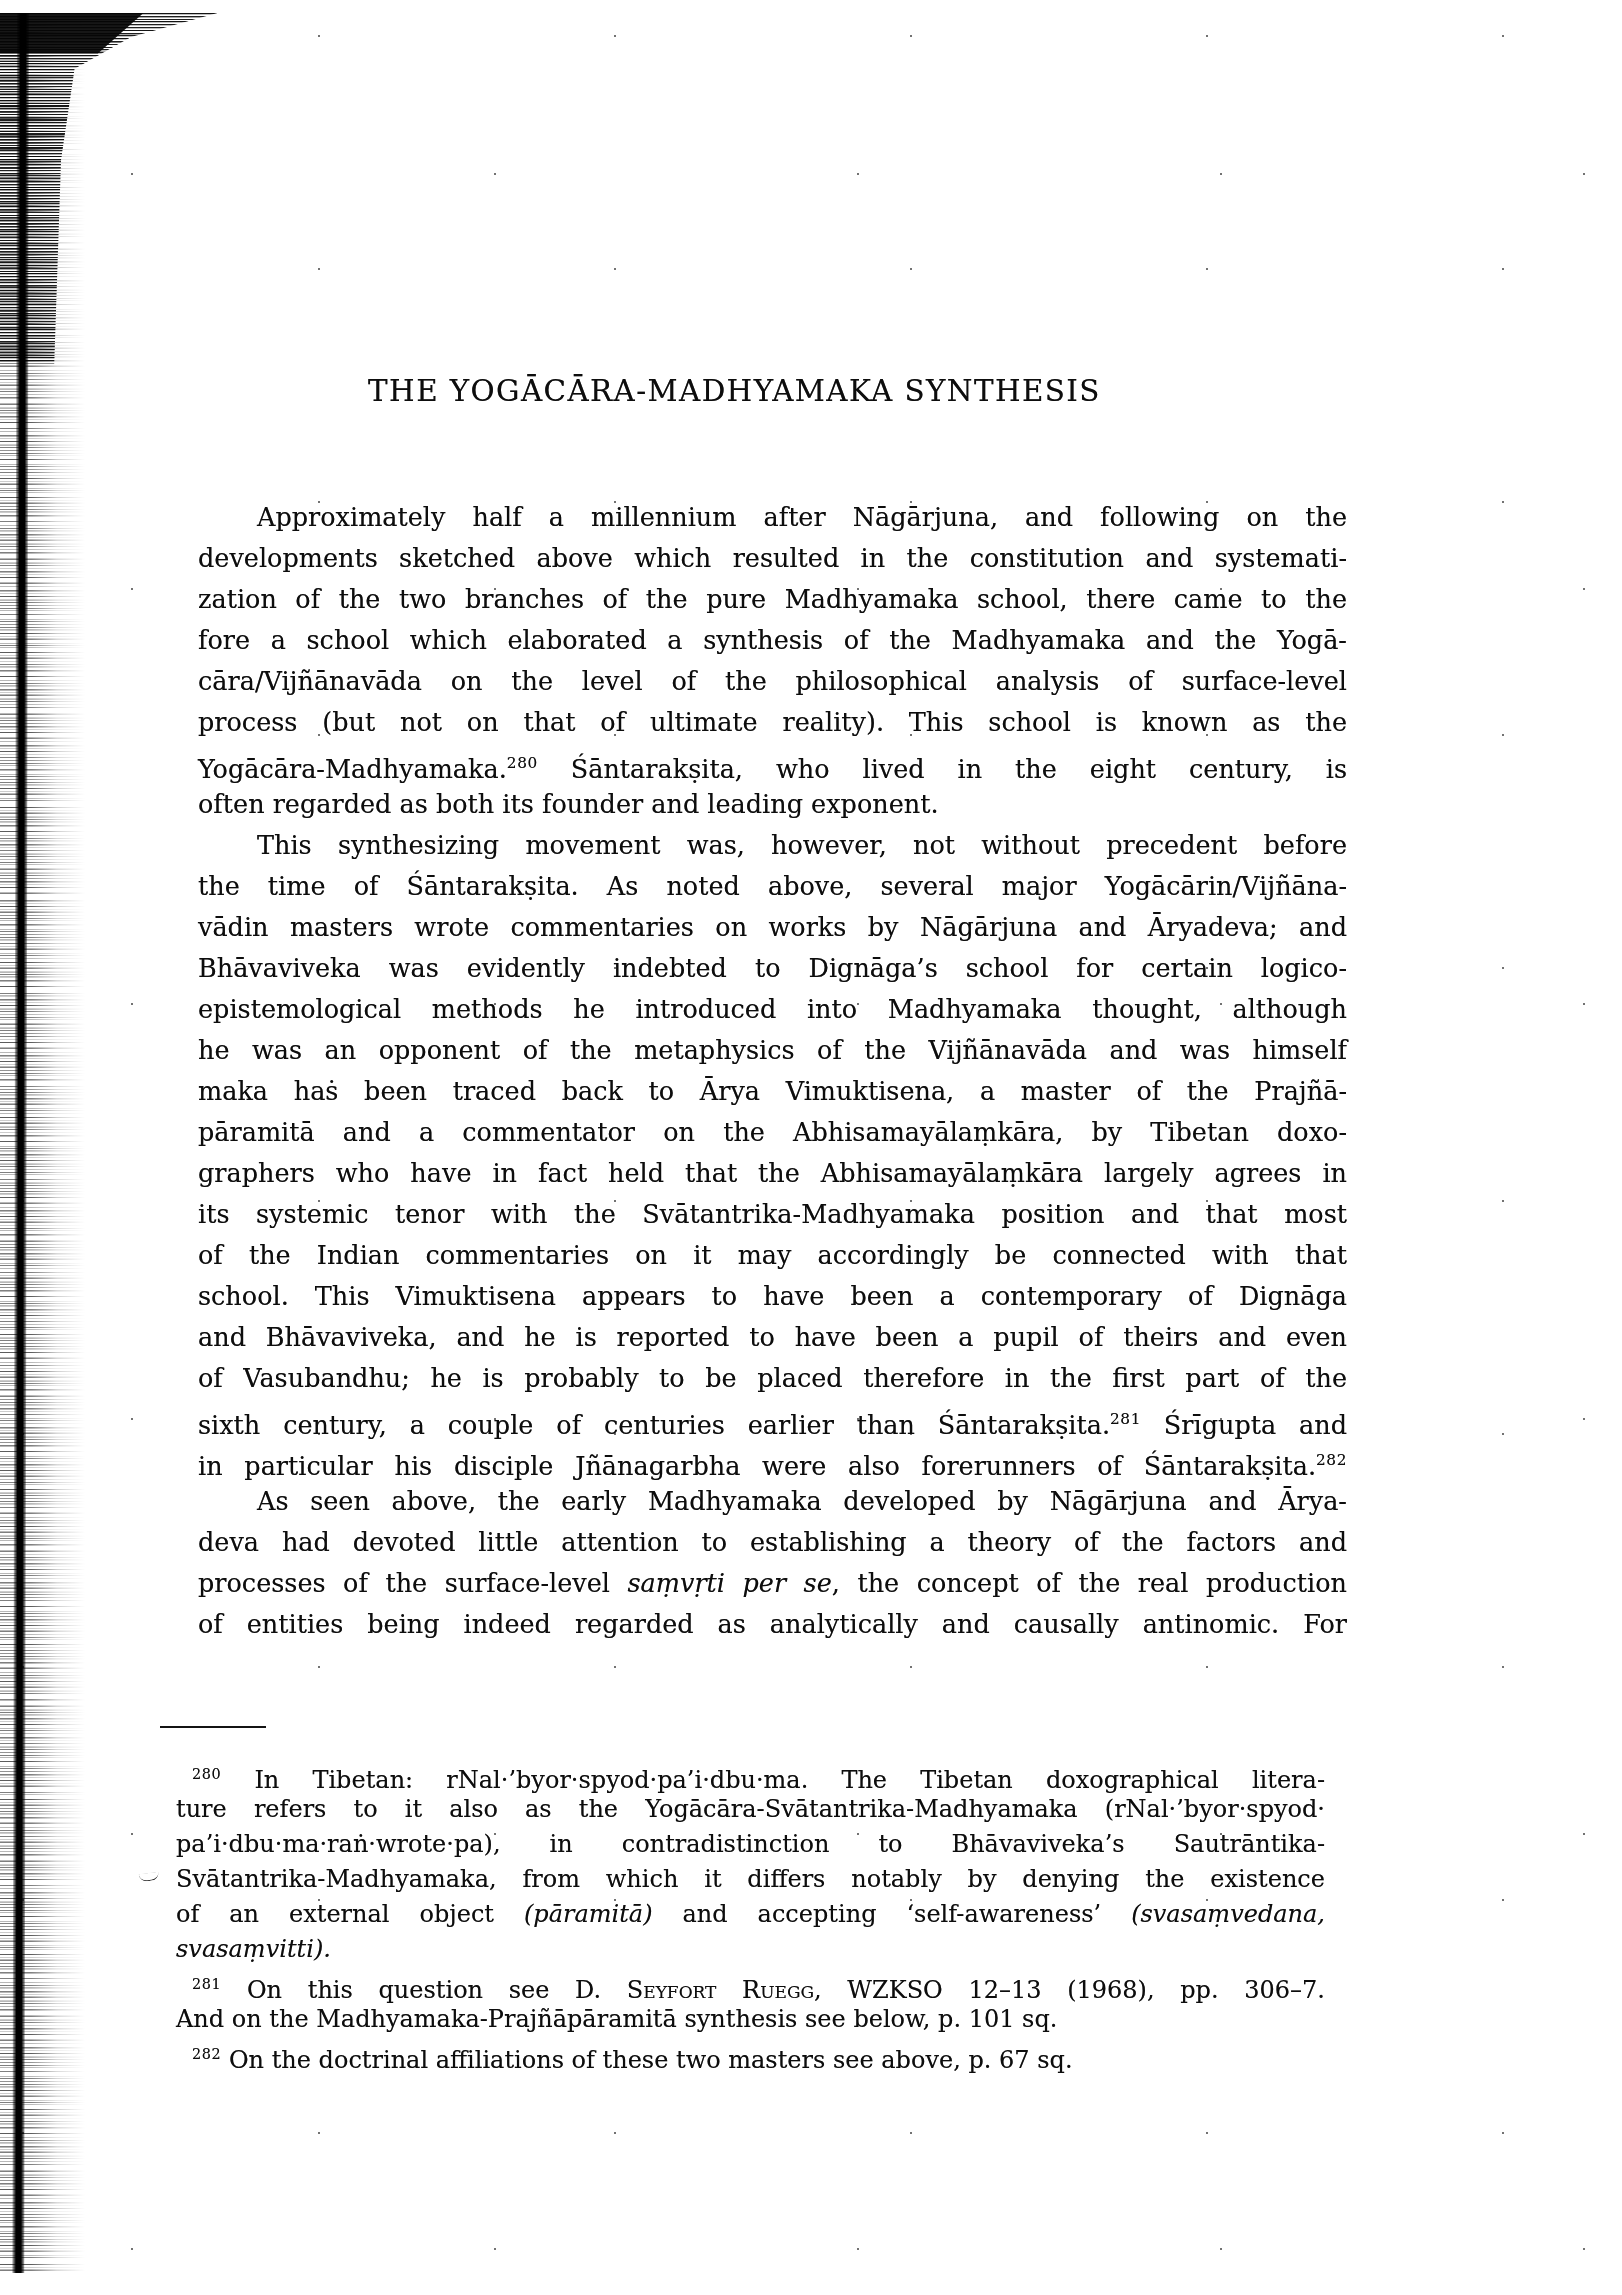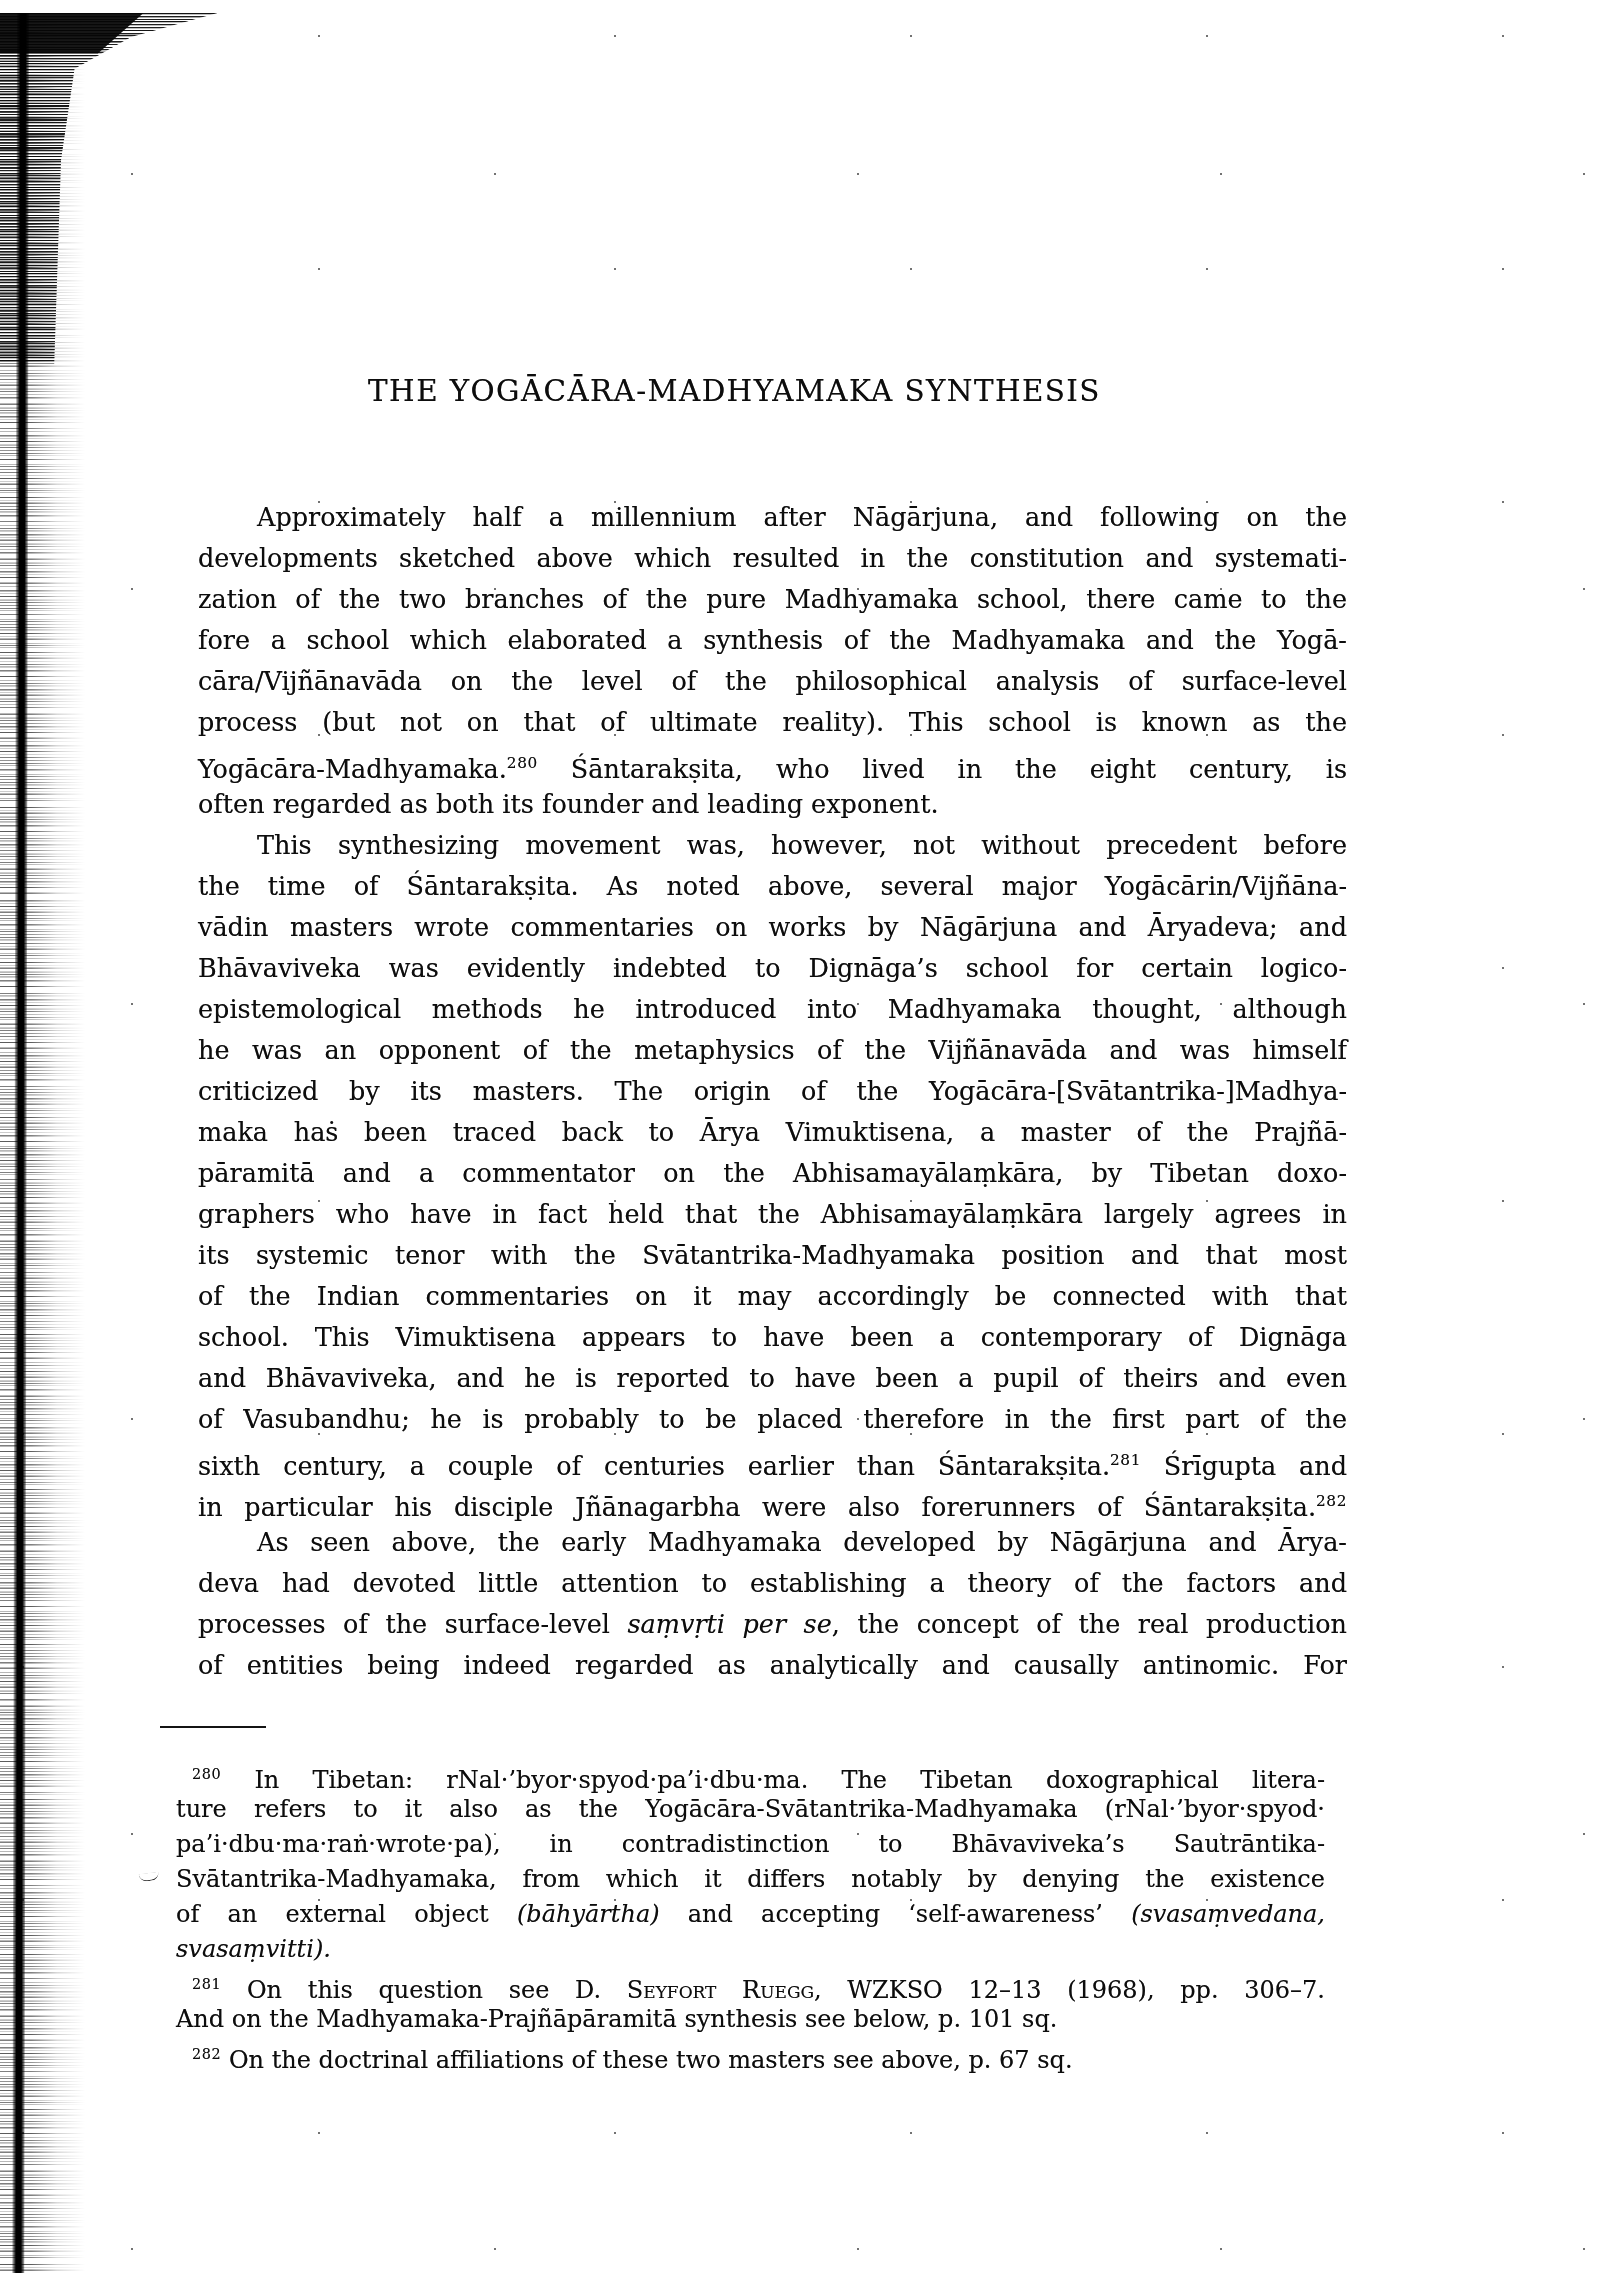--- a/index.html
+++ b/index.html
@@ -97,21 +97,20 @@
       <div class="line jl"><span>cāra/Vijñānavāda on the level of the philosophical analysis of surface-level</span></div>
       <div class="line jl"><span>process (but not on that of ultimate reality). This school is known as the</span></div>
       <div class="line jl"><span>Yogācāra-Madhyamaka.</span><span class="sup">280</span><span> Śāntarakṣita, who lived in the eight century, is</span></div>
       <div class="line ll"><span>often regarded as both its founder and leading exponent.</span></div>
       <div class="line first jl"><span>This synthesizing movement was, however, not without precedent before</span></div>
       <div class="line jl"><span>the time of Śāntarakṣita. As noted above, several major Yogācārin/Vijñāna-</span></div>
       <div class="line jl"><span>vādin masters wrote commentaries on works by Nāgārjuna and Āryadeva; and</span></div>
       <div class="line jl"><span>Bhāvaviveka was evidently indebted to Dignāga’s school for certain logico-</span></div>
       <div class="line jl"><span>epistemological methods he introduced into Madhyamaka thought, although</span></div>
       <div class="line jl"><span>he was an opponent of the metaphysics of the Vijñānavāda and was himself</span></div>
-      <div class="line jl"><span>criticized by its masters. The origin of the Yogācāra-[Svātantrika-]Madhya-</span></div>
       <div class="line jl"><span>maka haṡ been traced back to Ārya Vimuktisena, a master of the Prajñā-</span></div>
       <div class="line jl"><span>pāramitā and a commentator on the Abhisamayālaṃkāra, by Tibetan doxo-</span></div>
       <div class="line jl"><span>graphers who have in fact held that the Abhisamayālaṃkāra largely agrees in</span></div>
       <div class="line jl"><span>its systemic tenor with the Svātantrika-Madhyamaka position and that most</span></div>
       <div class="line jl"><span>of the Indian commentaries on it may accordingly be connected with that</span></div>
       <div class="line jl"><span>school. This Vimuktisena appears to have been a contemporary of Dignāga</span></div>
       <div class="line jl"><span>and Bhāvaviveka, and he is reported to have been a pupil of theirs and even</span></div>
       <div class="line jl"><span>of Vasubandhu; he is probably to be placed therefore in the first part of the</span></div>
       <div class="line jl"><span>sixth century, a couple of centuries earlier than Śāntarakṣita.</span><span class="sup">281</span><span> Śrīgupta and</span></div>
       <div class="line jl"><span>in particular his disciple Jñānagarbha were also forerunners of Śāntarakṣita.</span><span class="sup">282</span></div>
@@ -121,20 +120,20 @@
       <div class="line jl"><span>of entities being indeed regarded as analytically and causally antinomic. For</span></div>
     </div>
 
   <div class="fnrule"></div>
 
   <div class="footnotes">
       <div class="line first jl"><span class="sup">280</span><span> In Tibetan: rNal·’byor·spyod·pa’i·dbu·ma. The Tibetan doxographical litera-</span></div>
       <div class="line jl"><span>ture refers to it also as the Yogācāra-Svātantrika-Madhyamaka (rNal·’byor·spyod·</span></div>
       <div class="line jl"><span>pa’i·dbu·ma·raṅ·wrote·pa), in contradistinction to Bhāvaviveka’s Sautrāntika-</span></div>
       <div class="line jl"><span>Svātantrika-Madhyamaka, from which it differs notably by denying the existence</span></div>
-      <div class="line jl"><span>of an external object </span><span class="it">(bāhyārtha)</span><span> and accepting ‘self-awareness’ </span><span class="it">(svasaṃvedana,</span></div>
+      <div class="line jl"><span>of an external object </span><span class="it">(pāramitā)</span><span> and accepting ‘self-awareness’ </span><span class="it">(svasaṃvedana,</span></div>
       <div class="line ll"><span class="it">svasaṃvitti).</span></div>
       <div class="line first jl"><span class="sup">281</span><span> On this question see D. </span><span class="sc">Seyfort Ruegg</span><span>, WZKSO 12–13 (1968), pp. 306–7.</span></div>
       <div class="line ll"><span>And on the Madhyamaka-Prajñāpāramitā synthesis see below, p. 101 sq.</span></div>
       <div class="line first ll"><span class="sup">282</span><span> On the doctrinal affiliations of these two masters see above, p. 67 sq.</span></div>
     </div>
 </div>
 
 
 </body></html>

